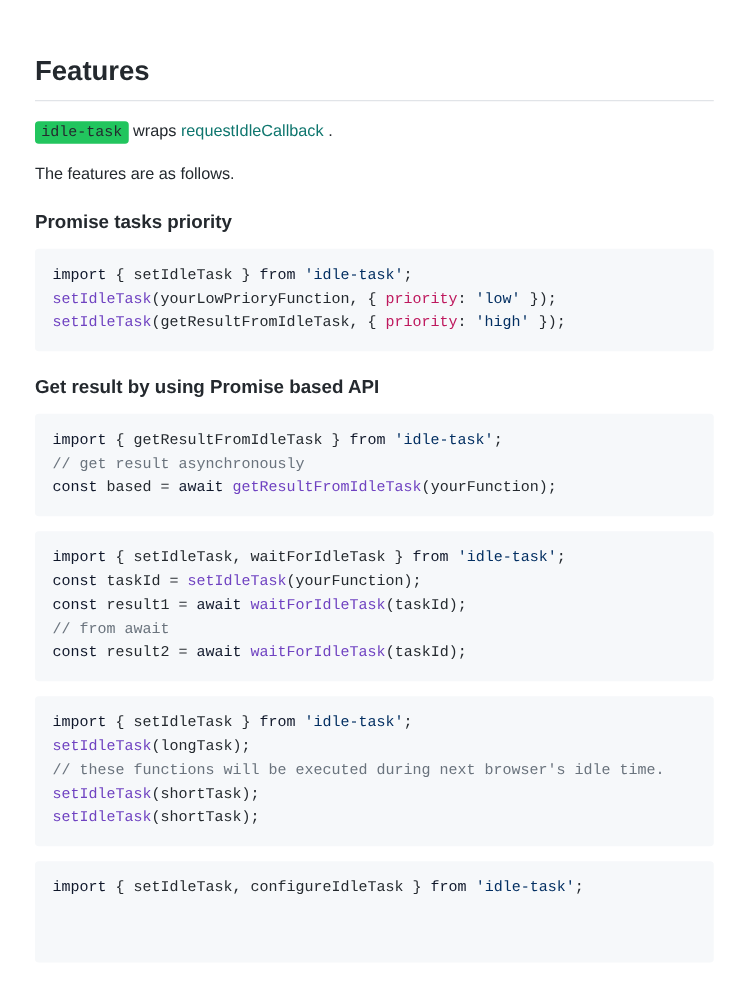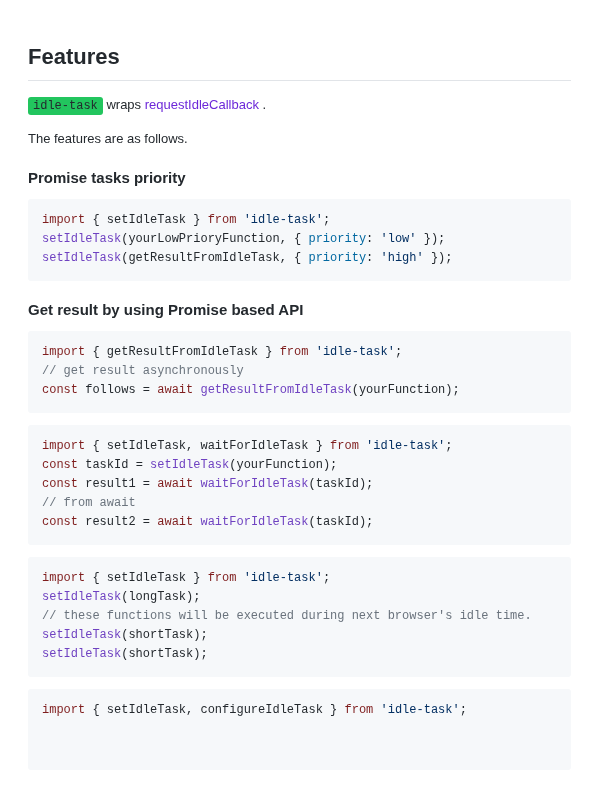--- a/index.html
+++ b/index.html
@@ -27,38 +27,38 @@
     margin-bottom: 10px;
   }
   p { margin: 10px 0 14px 0; }
   code.inline {
     background: #22c55e;
     border-radius: 3px;
     font-family: SFMono-Regular, Consolas, "Liberation Mono", Menlo, monospace;
     font-size: 12px;
     padding: 2px 5px;
   }
-  a.link { color: #6d28d9; text-decoration: none; }
+  a.link { color: #0f766e; text-decoration: none; }
   pre.codeblock {
     background: #f6f8fa;
     border-radius: 3px;
     padding: 12px 14px;
     font-family: SFMono-Regular, Consolas, "Liberation Mono", Menlo, monospace;
     font-size: 12px;
     line-height: 1.6;
     overflow-x: auto;
     margin-bottom: 12px;
   }
   
-  .t-kw   { color: #7f1d1d; }
+  .t-kw   { color: #0f172a; }
   .t-fn   { color: #6f42c1; }
   .t-id   { color: #24292e; }
   .t-pn   { color: #24292e; }
   .t-str  { color: #032f62; }
-  .t-attr { color: #0369a1; }
+  .t-attr { color: #be185d; }
   .t-cmnt { color: #6a737d; }
 </style>
 </head>
 <body>
 
 <h1>Features</h1>
 
 <p>
   <code class="inline">idle-task</code><span> wraps </span><a href="#" class="link">requestIdleCallback</a><span> .</span>
 </p>
@@ -66,21 +66,21 @@
 <p>The features are as follows.</p>
 
 <div id="sections">
     <h2>Promise tasks priority</h2>
     <pre class="codeblock"><span class="t-kw">import</span><span class="t-pn"> { </span><span class="t-id">setIdleTask</span><span class="t-pn"> } </span><span class="t-kw">from</span><span class="t-pn"> </span><span class="t-str">'idle-task'</span><span class="t-pn">;</span>
 <span class="t-fn">setIdleTask</span><span class="t-pn">(</span><span class="t-id">yourLowPrioryFunction</span><span class="t-pn">, { </span><span class="t-attr">priority</span><span class="t-pn">: </span><span class="t-str">'low'</span><span class="t-pn"> });</span>
 <span class="t-fn">setIdleTask</span><span class="t-pn">(</span><span class="t-id">getResultFromIdleTask</span><span class="t-pn">, { </span><span class="t-attr">priority</span><span class="t-pn">: </span><span class="t-str">'high'</span><span class="t-pn"> });</span></pre>
     <h2>Get result by using Promise based API</h2>
     <pre class="codeblock"><span class="t-kw">import</span><span class="t-pn"> { </span><span class="t-id">getResultFromIdleTask</span><span class="t-pn"> } </span><span class="t-kw">from</span><span class="t-pn"> </span><span class="t-str">'idle-task'</span><span class="t-pn">;</span>
 <span class="t-cmnt">// get result asynchronously</span>
-<span class="t-kw">const</span><span class="t-pn"> </span><span class="t-id">follows</span><span class="t-pn"> = </span><span class="t-kw">await</span><span class="t-pn"> </span><span class="t-fn">getResultFromIdleTask</span><span class="t-pn">(</span><span class="t-id">yourFunction</span><span class="t-pn">);</span></pre>
+<span class="t-kw">const</span><span class="t-pn"> </span><span class="t-id">based</span><span class="t-pn"> = </span><span class="t-kw">await</span><span class="t-pn"> </span><span class="t-fn">getResultFromIdleTask</span><span class="t-pn">(</span><span class="t-id">yourFunction</span><span class="t-pn">);</span></pre>
     <pre class="codeblock"><span class="t-kw">import</span><span class="t-pn"> { </span><span class="t-id">setIdleTask</span><span class="t-pn">, </span><span class="t-id">waitForIdleTask</span><span class="t-pn"> } </span><span class="t-kw">from</span><span class="t-pn"> </span><span class="t-str">'idle-task'</span><span class="t-pn">;</span>
 <span class="t-kw">const</span><span class="t-pn"> </span><span class="t-id">taskId</span><span class="t-pn"> = </span><span class="t-fn">setIdleTask</span><span class="t-pn">(</span><span class="t-id">yourFunction</span><span class="t-pn">);</span>
 <span class="t-kw">const</span><span class="t-pn"> </span><span class="t-id">result1</span><span class="t-pn"> = </span><span class="t-kw">await</span><span class="t-pn"> </span><span class="t-fn">waitForIdleTask</span><span class="t-pn">(</span><span class="t-id">taskId</span><span class="t-pn">);</span>
 <span class="t-cmnt">// from await</span>
 <span class="t-kw">const</span><span class="t-pn"> </span><span class="t-id">result2</span><span class="t-pn"> = </span><span class="t-kw">await</span><span class="t-pn"> </span><span class="t-fn">waitForIdleTask</span><span class="t-pn">(</span><span class="t-id">taskId</span><span class="t-pn">);</span></pre>
     <pre class="codeblock"><span class="t-kw">import</span><span class="t-pn"> { </span><span class="t-id">setIdleTask</span><span class="t-pn"> } </span><span class="t-kw">from</span><span class="t-pn"> </span><span class="t-str">'idle-task'</span><span class="t-pn">;</span>
 <span class="t-fn">setIdleTask</span><span class="t-pn">(</span><span class="t-id">longTask</span><span class="t-pn">);</span>
 <span class="t-cmnt">// these functions will be executed during next browser's idle time.</span>
 <span class="t-fn">setIdleTask</span><span class="t-pn">(</span><span class="t-id">shortTask</span><span class="t-pn">);</span>
 <span class="t-fn">setIdleTask</span><span class="t-pn">(</span><span class="t-id">shortTask</span><span class="t-pn">);</span></pre>

